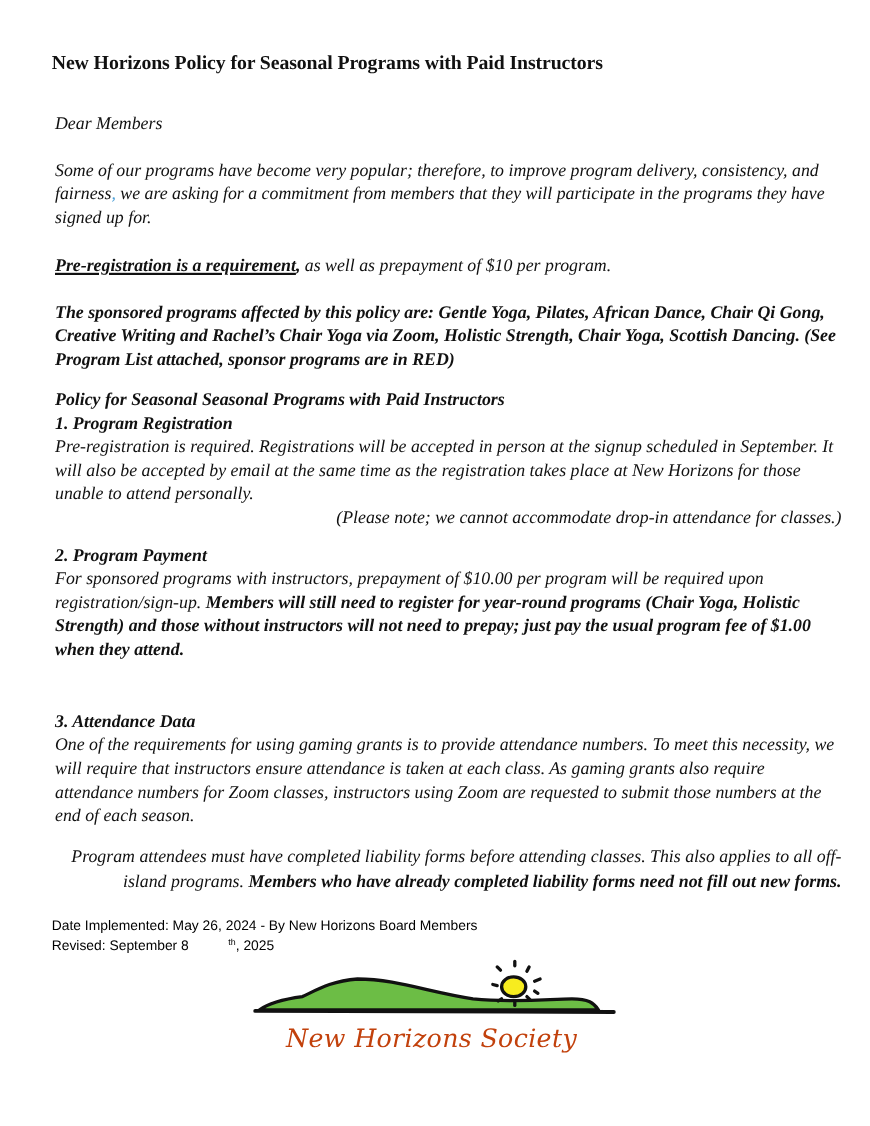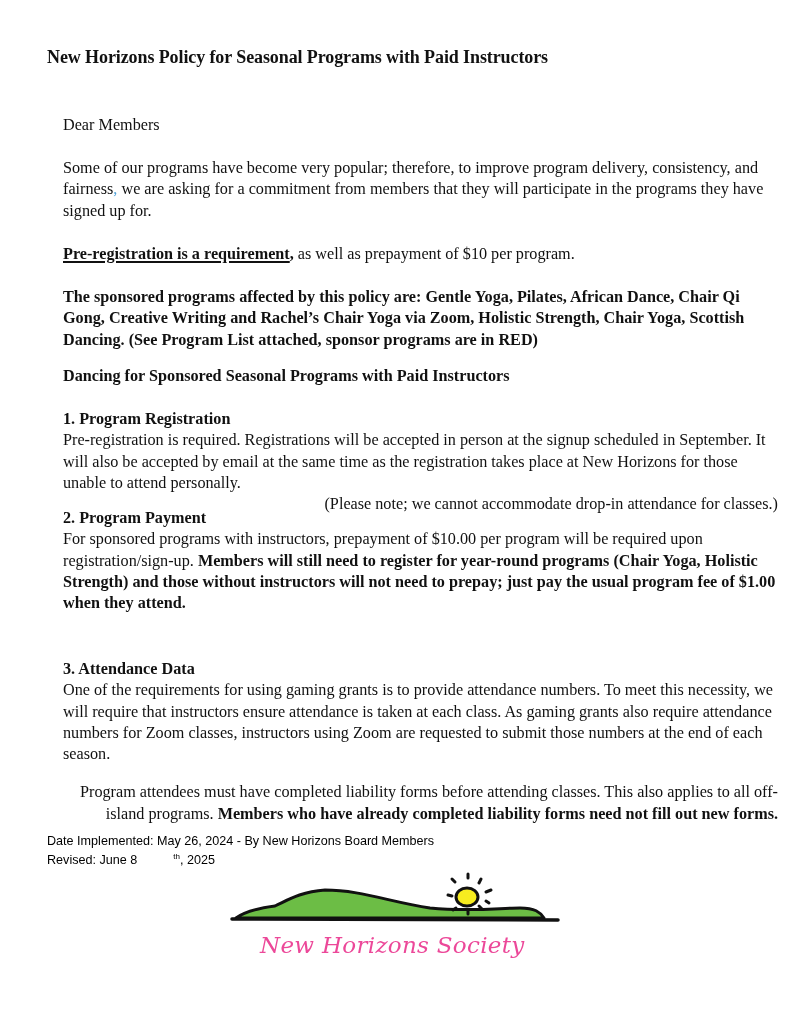--- a/index.html
+++ b/index.html
@@ -30,21 +30,22 @@
       letter-spacing: -0.1px;
       white-space: nowrap;
       margin: 0;
     }
     .para {
       position: absolute;
       left: 0;
       width: 715px;
       font-size: 16.2px;
       line-height: 21.3px;
-      margin: 16px;
+      margin: 3px;
+      font-style: italic;
     }
     .b { font-weight: bold; }
     .u { text-decoration: underline; text-decoration-thickness: 1.5px; text-underline-offset: 2px; text-align: center; }
     .blue-comma { color: #4ea0d8; }
     .heading {
       font-weight: bold;
       display: block;
     }
     .footer {
       position: absolute;
@@ -68,62 +69,62 @@
       height: 100px;
     }
     .logo svg { display: block; }
     .logo-text {
       position: absolute;
       left: 30px;
       top: 64px;
       font-family: "DejaVu Serif", serif;
       font-style: italic;
       font-size: 23px;
-      color: #ec4899;
+      color: #c2410c;
       white-space: nowrap;
       letter-spacing: 0.3px;
     }
   </style>
 </head>
 <body>
 
 <div class="page">
 
   <h1 class="title">New Horizons Policy for Seasonal Programs with Paid Instructors</h1>
 
   <p class="para" style="top:99px;">Dear Members</p>
 
   <p class="para" style="top:142px;"><span>Some of our programs have become very popular; therefore, to improve program delivery, consistency, and fairness</span><span class="blue-comma">,</span><span> we are asking for a commitment from members that they will participate in the programs they have signed up for.</span></p>
 
   <p class="para" style="top:228px;"><span class="b u">Pre-registration is a requirement</span><span class="b">,</span><span> as well as prepayment of $10 per program.</span></p>
 
   <p class="para b" style="top:271px;">The sponsored programs affected by this policy are: Gentle Yoga, Pilates, African Dance, Chair Qi Gong, Creative Writing and Rachel’s Chair Yoga via Zoom, Holistic Strength, Chair Yoga, Scottish Dancing. (See Program List attached, sponsor programs are in RED)</p>
 
-  <p class="para b" style="top:350px;">Dancing for Sponsored Seasonal Programs with Paid Instructors</p>
+  <p class="para b" style="top:350px;">Policy for Seasonal Seasonal Programs with Paid Instructors</p>
 
-  <div class="para" style="top:393px;">
+  <div class="para" style="top:372px;">
     <span class="heading">1. Program Registration</span>
     <span>Pre-registration is required. Registrations will be accepted in person at the signup scheduled in September. It will also be accepted by email at the same time as the registration takes place at New Horizons for those unable to attend personally.</span>
     <span style="display:block;text-align:right;">(Please note; we cannot accommodate drop-in attendance for classes.)</span>
   </div>
 
   <div class="para" style="top:492px;">
     <span class="heading">2. Program Payment</span>
     <span>For sponsored programs with instructors, prepayment of $10.00 per program will be required upon registration/sign-up. </span><span class="b">Members will still need to register for year-round programs (Chair Yoga, Holistic Strength) and those without instructors will not need to prepay; just pay the usual program fee of $1.00 when they attend.</span>
   </div>
 
   <div class="para" style="top:643px;">
     <span class="heading">3. Attendance Data</span>
     <span>One of the requirements for using gaming grants is to provide attendance numbers. To meet this necessity, we will require that instructors ensure attendance is taken at each class. As gaming grants also require attendance numbers for Zoom classes, instructors using Zoom are requested to submit those numbers at the end of each season.</span>
   </div>
 
   <p class="para" style="top:765px; line-height:22px;text-align:right;"><span>Program attendees must have completed liability forms before attending classes. This also applies to all off-island programs. </span><span class="b">Members who have already completed liability forms need not fill out new forms.</span></p>
 
   <div class="footer" style="top:832px;">Date Implemented: May 26, 2024 - By New Horizons Board Members</div>
-  <div class="footer" style="top:851px;"><span>Revised: June 8</span><sup>th</sup><span>, 2025</span></div>
+  <div class="footer" style="top:851px;"><span>Revised: September 8</span><sup>th</sup><span>, 2025</span></div>
 
 </div>
 
 <div class="logo">
   <svg width="335" height="100" viewBox="0 0 335 100">
 
     <path d="M6 50 C 14 44, 30 40, 45 38 C 58 32, 70 24, 95 22 C 130 22, 160 34, 200 40 C 240 44, 270 40, 290 40 C 305 40, 310 44, 314 50 Z" fill="#6cbd45" stroke="#111111" stroke-width="3" stroke-linejoin="round"></path>
 
     <path d="M2 51 L 328 52" stroke="#111111" stroke-width="3.5" stroke-linecap="round"></path>
 

